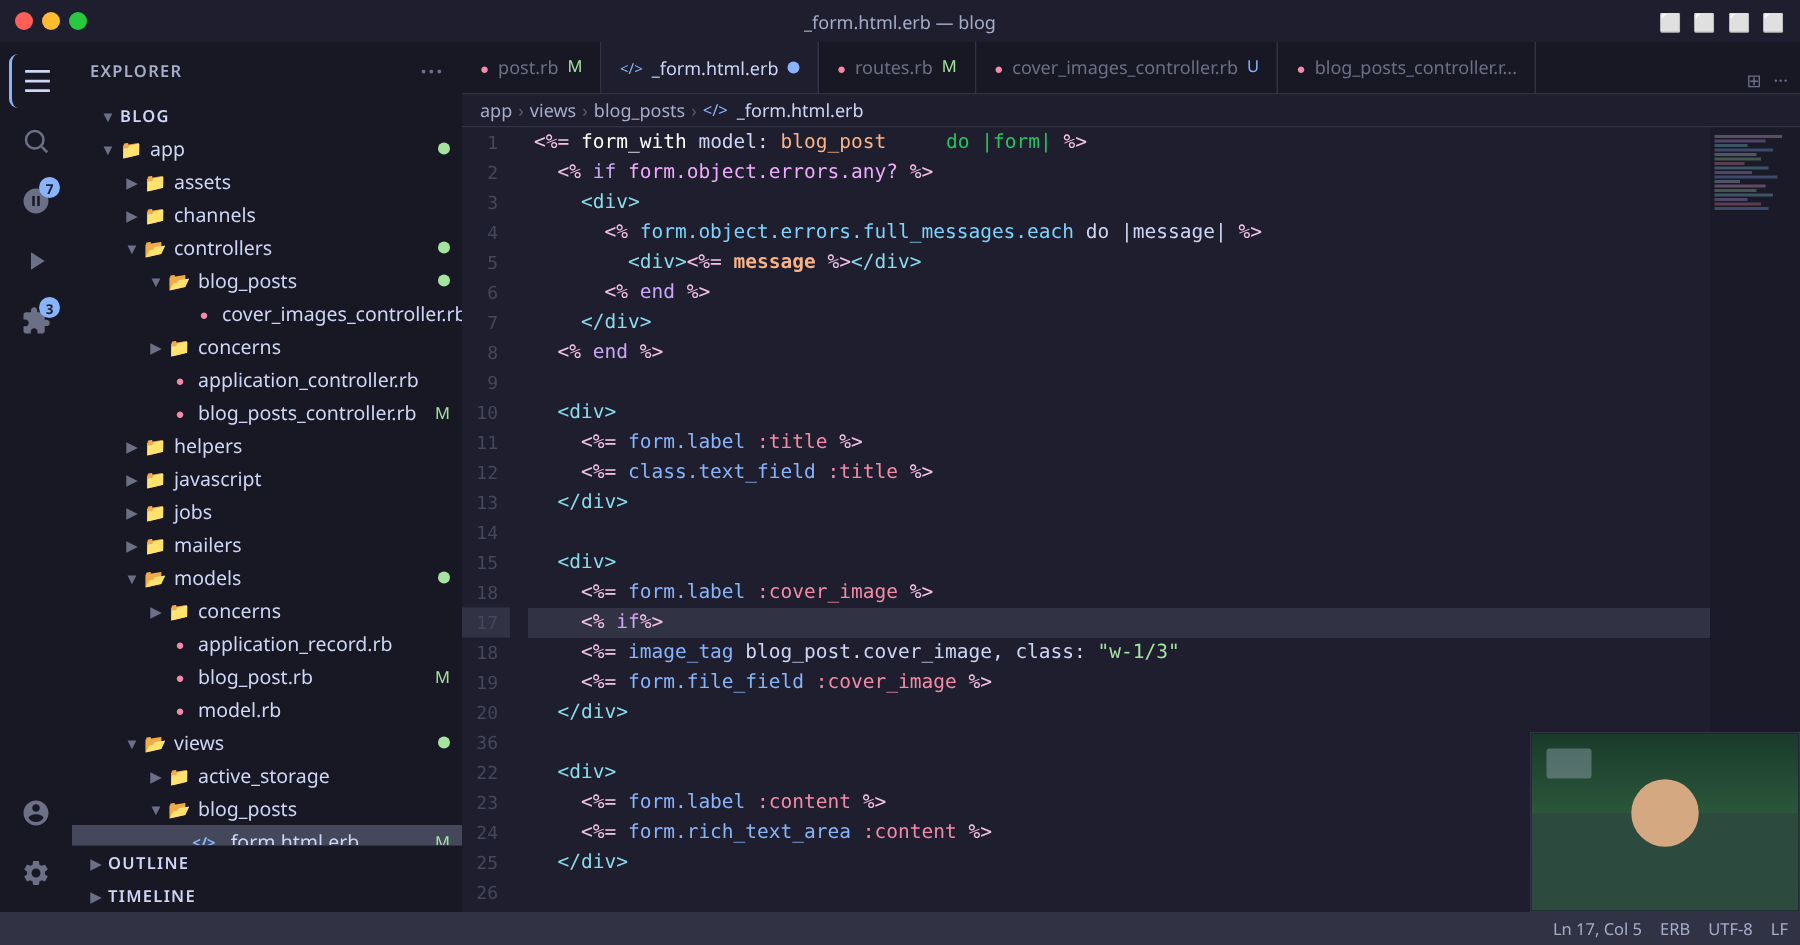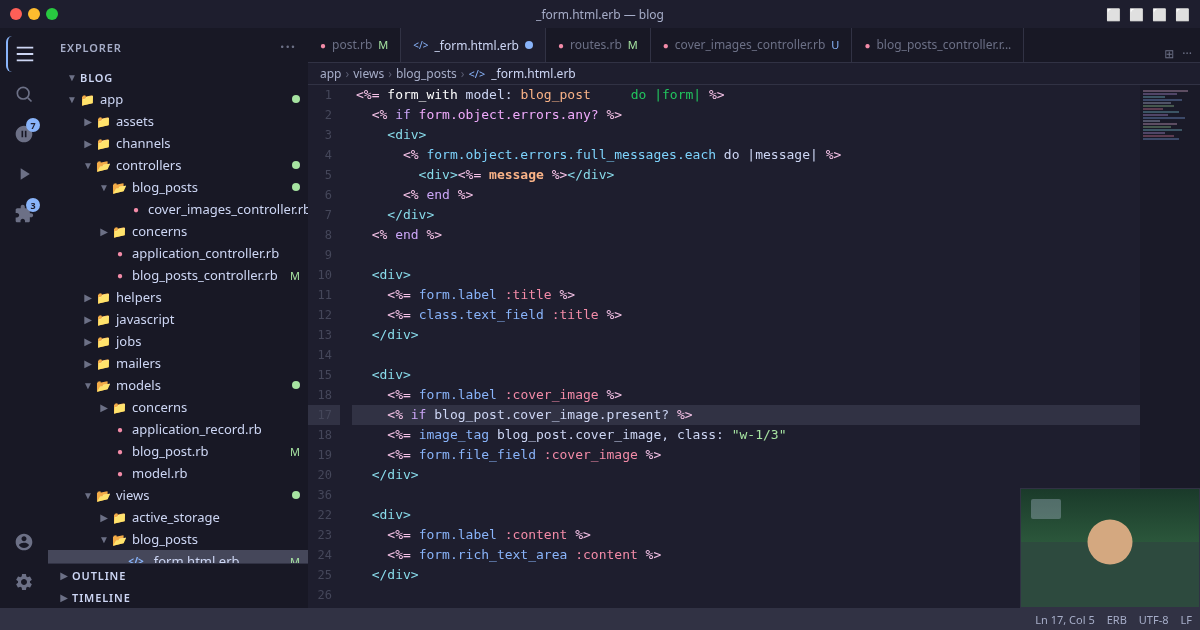--- a/index.html
+++ b/index.html
@@ -663,21 +663,21 @@
           <div class="code-line"><span style="color: rgb(137, 220, 235);">    &lt;/div&gt;</span></div>
           <div class="code-line"><span style="color: rgb(245, 194, 231);">  &lt;% </span><span style="color: rgb(203, 166, 247);">end</span><span style="color: rgb(245, 194, 231);"> %&gt;</span></div>
           <div class="code-line">&nbsp;</div>
           <div class="code-line"><span style="color: rgb(137, 220, 235);">  &lt;div&gt;</span></div>
           <div class="code-line"><span style="color: rgb(245, 194, 231);">    &lt;%= </span><span style="color: rgb(137, 180, 250);">form.label</span><span style="color: rgb(205, 214, 244);"> </span><span style="color: rgb(243, 139, 168);">:title</span><span style="color: rgb(245, 194, 231);"> %&gt;</span></div>
           <div class="code-line"><span style="color: rgb(245, 194, 231);">    &lt;%= </span><span style="color: rgb(137, 180, 250);">class.text_field</span><span style="color: rgb(205, 214, 244);"> </span><span style="color: rgb(243, 139, 168);">:title</span><span style="color: rgb(245, 194, 231);"> %&gt;</span></div>
           <div class="code-line"><span style="color: rgb(137, 220, 235);">  &lt;/div&gt;</span></div>
           <div class="code-line">&nbsp;</div>
           <div class="code-line"><span style="color: rgb(137, 220, 235);">  &lt;div&gt;</span></div>
           <div class="code-line"><span style="color: rgb(245, 194, 231);">    &lt;%= </span><span style="color: rgb(137, 180, 250);">form.label</span><span style="color: rgb(205, 214, 244);"> </span><span style="color: rgb(243, 139, 168);">:cover_image</span><span style="color: rgb(245, 194, 231);"> %&gt;</span></div>
-          <div class="code-line highlighted"><span style="color: rgb(245, 194, 231);">    &lt;% </span><span style="color: rgb(203, 166, 247);">if</span><span style="color: rgb(205, 214, 244);"> blog_post.cover_image.present? </span><span style="color: rgb(245, 194, 231);">%&gt;</span></div>
+          <div class="code-line highlighted"><span style="color: rgb(245, 194, 231);">    &lt;% </span><span style="color: rgb(203, 166, 247);">if</span><span style="color: rgb(245, 194, 231);">%&gt;</span></div>
           <div class="code-line"><span style="color: rgb(245, 194, 231);">    &lt;%= </span><span style="color: rgb(137, 180, 250);">image_tag</span><span style="color: rgb(205, 214, 244);"> blog_post.cover_image, class: </span><span style="color: rgb(166, 227, 161);">"w-1/3"</span></div>
           <div class="code-line"><span style="color: rgb(245, 194, 231);">    &lt;%= </span><span style="color: rgb(137, 180, 250);">form.file_field</span><span style="color: rgb(205, 214, 244);"> </span><span style="color: rgb(243, 139, 168);">:cover_image</span><span style="color: rgb(245, 194, 231);"> %&gt;</span></div>
           <div class="code-line"><span style="color: rgb(137, 220, 235);">  &lt;/div&gt;</span></div>
           <div class="code-line">&nbsp;</div>
           <div class="code-line"><span style="color: rgb(137, 220, 235);">  &lt;div&gt;</span></div>
           <div class="code-line"><span style="color: rgb(245, 194, 231);">    &lt;%= </span><span style="color: rgb(137, 180, 250);">form.label</span><span style="color: rgb(205, 214, 244);"> </span><span style="color: rgb(243, 139, 168);">:content</span><span style="color: rgb(245, 194, 231);"> %&gt;</span></div>
           <div class="code-line"><span style="color: rgb(245, 194, 231);">    &lt;%= </span><span style="color: rgb(137, 180, 250);">form.rich_text_area</span><span style="color: rgb(205, 214, 244);"> </span><span style="color: rgb(243, 139, 168);">:content</span><span style="color: rgb(245, 194, 231);"> %&gt;</span></div>
           <div class="code-line"><span style="color: rgb(137, 220, 235);">  &lt;/div&gt;</span></div>
           <div class="code-line">&nbsp;</div>
           <div class="code-line"><span style="color: rgb(137, 220, 235);">  &lt;div&gt;</span></div>

